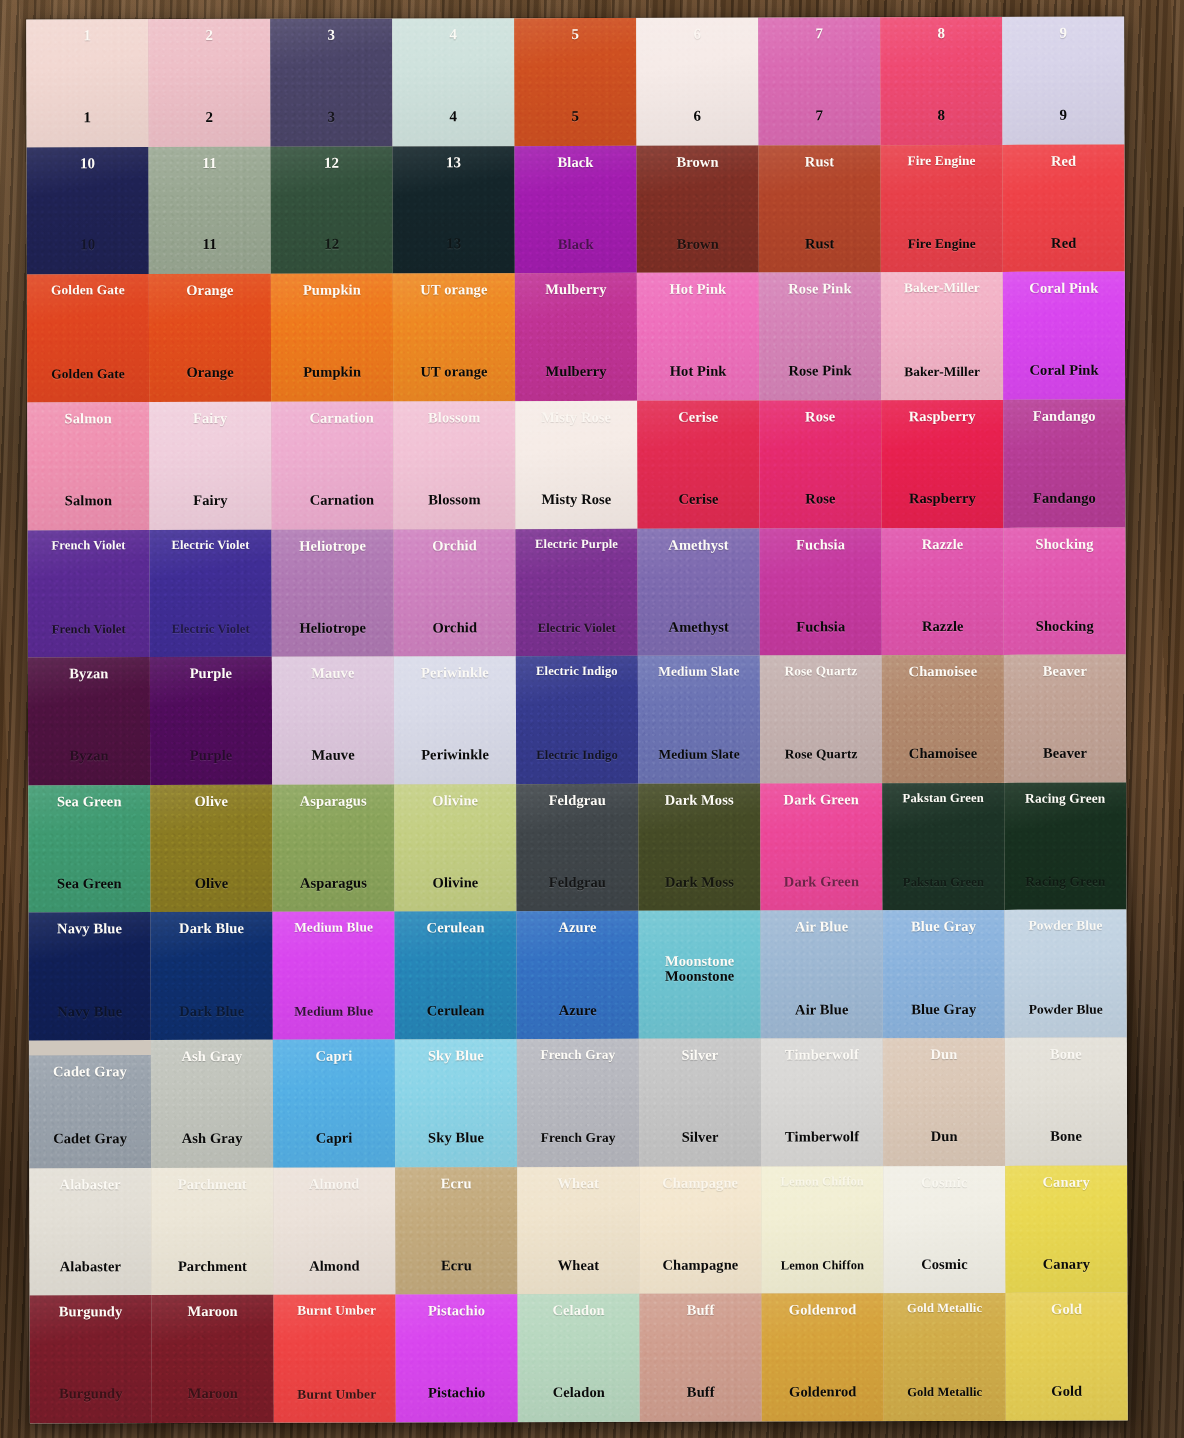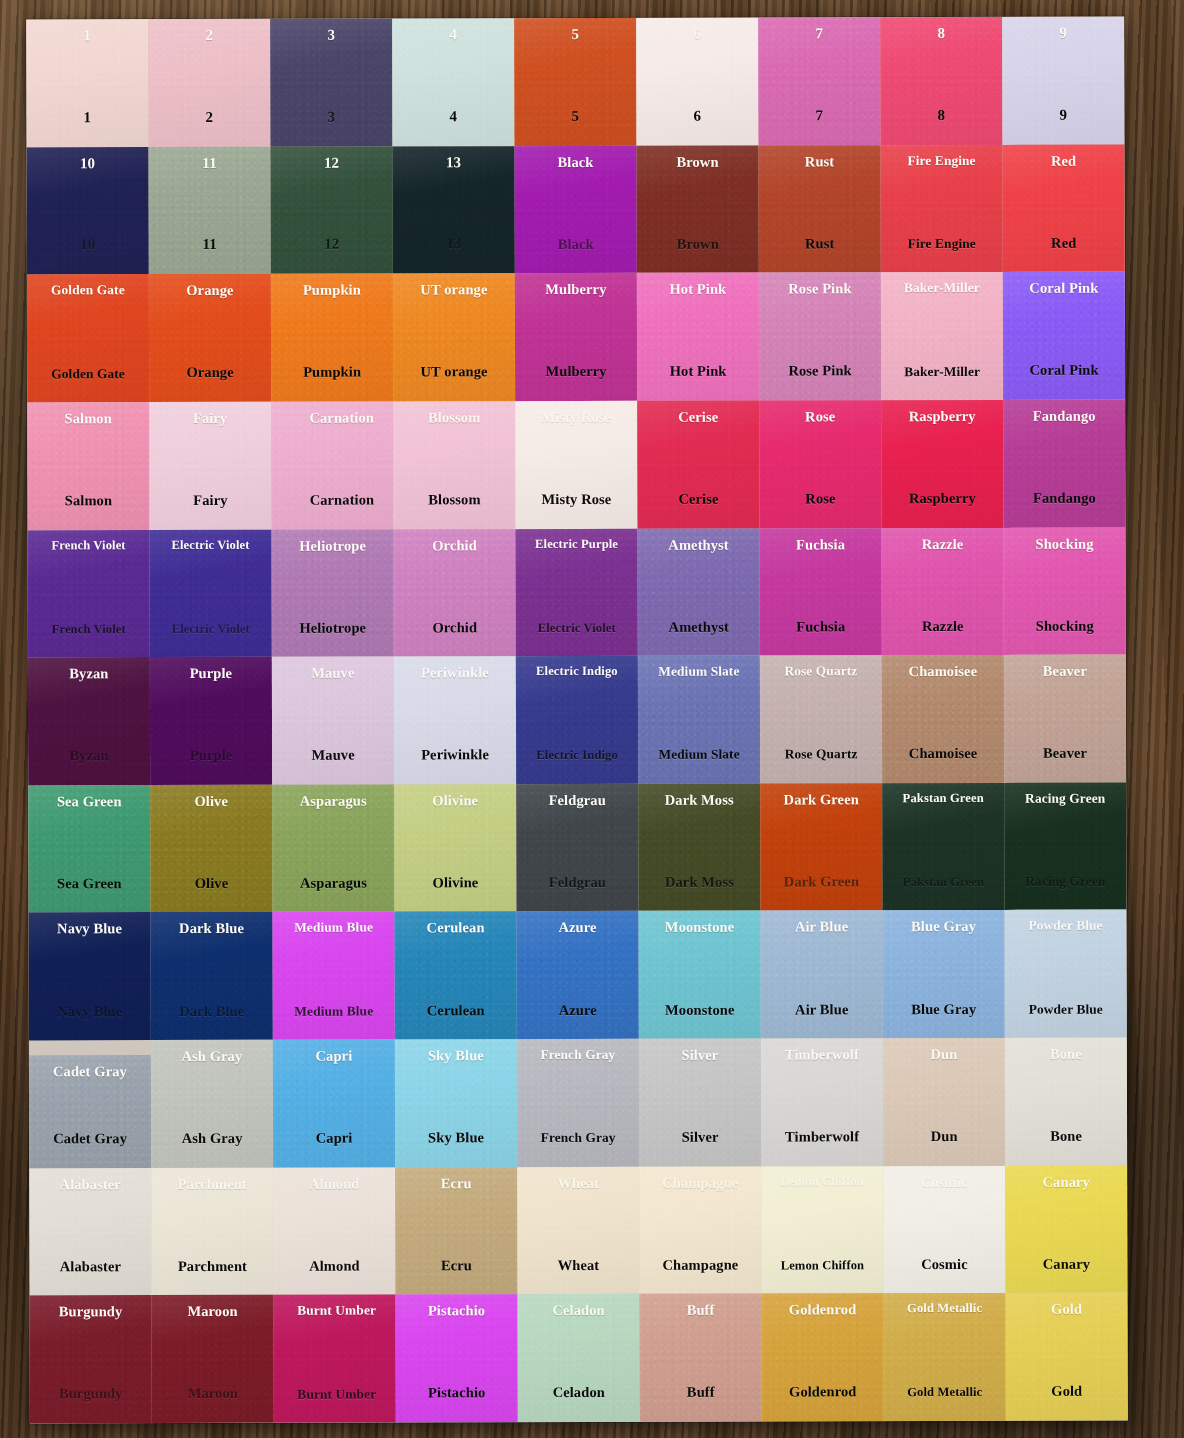--- a/index.html
+++ b/index.html
@@ -196,21 +196,21 @@
       <div class="lbl bottom">Hot Pink</div>
     </div>
     <div class="cell" style="background: rgb(213, 132, 184);">
       <div class="lbl top">Rose Pink</div>
       <div class="lbl bottom">Rose Pink</div>
     </div>
     <div class="cell" style="background: rgb(243, 179, 199);">
       <div class="lbl top" style="font-size: 13.4px;">Baker-Miller</div>
       <div class="lbl bottom" style="font-size: 13.4px;">Baker-Miller</div>
     </div>
-    <div class="cell" style="background: #8b5cf6;">
+    <div class="cell" style="background: #d946ef;">
       <div class="lbl top">Coral Pink</div>
       <div class="lbl bottom">Coral Pink</div>
     </div>
     <div class="cell" style="background: rgb(240, 146, 178);">
       <div class="lbl top">Salmon</div>
       <div class="lbl bottom">Salmon</div>
     </div>
     <div class="cell" style="background: rgb(240, 207, 221);">
       <div class="lbl top" style="opacity: 0.95;">Fairy</div>
       <div class="lbl bottom">Fairy</div>
@@ -332,21 +332,21 @@
       <div class="lbl bottom">Olivine</div>
     </div>
     <div class="cell" style="background: rgb(64, 70, 74);">
       <div class="lbl top">Feldgrau</div>
       <div class="lbl bottom" style="opacity: 0.8;">Feldgrau</div>
     </div>
     <div class="cell" style="background: rgb(69, 75, 38);">
       <div class="lbl top">Dark Moss</div>
       <div class="lbl bottom" style="opacity: 0.8;">Dark Moss</div>
     </div>
-    <div class="cell" style="background: #c2410c;">
+    <div class="cell" style="background: #ec4899;">
       <div class="lbl top">Dark Green</div>
       <div class="lbl bottom" style="opacity: 0.55;">Dark Green</div>
     </div>
     <div class="cell" style="background: rgb(28, 51, 38);">
       <div class="lbl top" style="font-size: 12.6px;">Pakstan Green</div>
       <div class="lbl bottom" style="opacity: 0.55; font-size: 12.6px;">Pakstan Green</div>
     </div>
     <div class="cell" style="background: rgb(23, 48, 31);">
       <div class="lbl top" style="font-size: 13.4px;">Racing Green</div>
       <div class="lbl bottom" style="opacity: 0.55; font-size: 13.4px;">Racing Green</div>
@@ -364,21 +364,21 @@
       <div class="lbl bottom" style="opacity: 0.8; font-size: 13.4px;">Medium Blue</div>
     </div>
     <div class="cell" style="background: rgb(38, 134, 184);">
       <div class="lbl top">Cerulean</div>
       <div class="lbl bottom">Cerulean</div>
     </div>
     <div class="cell" style="background: rgb(53, 114, 195);">
       <div class="lbl top">Azure</div>
       <div class="lbl bottom">Azure</div>
     </div>
-    <div class="cell" style="background: rgb(111, 197, 210);">
+    <div class="cell" style="background: rgb(111, 197, 210); justify-content: center;">
       <div class="lbl top">Moonstone</div>
       <div class="lbl bottom">Moonstone</div>
     </div>
     <div class="cell" style="background: rgb(159, 185, 212);">
       <div class="lbl top">Air Blue</div>
       <div class="lbl bottom">Air Blue</div>
     </div>
     <div class="cell" style="background: rgb(140, 180, 222);">
       <div class="lbl top">Blue Gray</div>
       <div class="lbl bottom">Blue Gray</div>
@@ -460,21 +460,21 @@
       <div class="lbl bottom">Canary</div>
     </div>
     <div class="cell" style="background: rgb(122, 28, 42);">
       <div class="lbl top">Burgundy</div>
       <div class="lbl bottom" style="opacity: 0.55;">Burgundy</div>
     </div>
     <div class="cell" style="background: rgb(123, 28, 40);">
       <div class="lbl top">Maroon</div>
       <div class="lbl bottom" style="opacity: 0.55;">Maroon</div>
     </div>
-    <div class="cell" style="background: #be185d; padding-left: 7px;">
+    <div class="cell" style="background: #ef4444; padding-left: 7px;">
       <div class="lbl top" style="font-size: 13.4px;">Burnt Umber</div>
       <div class="lbl bottom" style="opacity: 0.8; font-size: 13.4px;">Burnt Umber</div>
     </div>
     <div class="cell" style="background: #d946ef;">
       <div class="lbl top">Pistachio</div>
       <div class="lbl bottom">Pistachio</div>
     </div>
     <div class="cell" style="background: rgb(184, 216, 192);">
       <div class="lbl top" style="opacity: 0.95;">Celadon</div>
       <div class="lbl bottom">Celadon</div>

